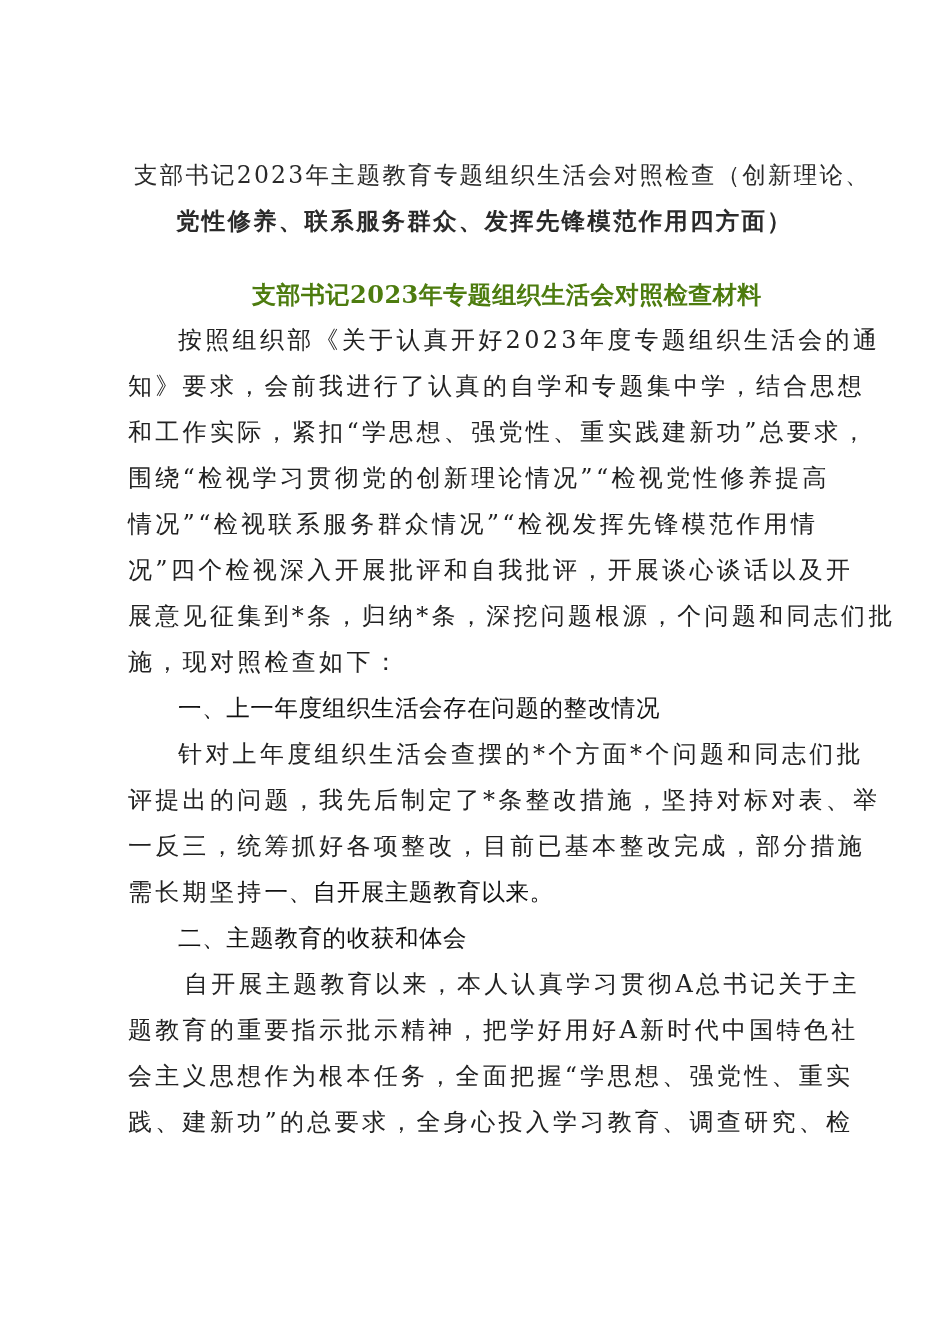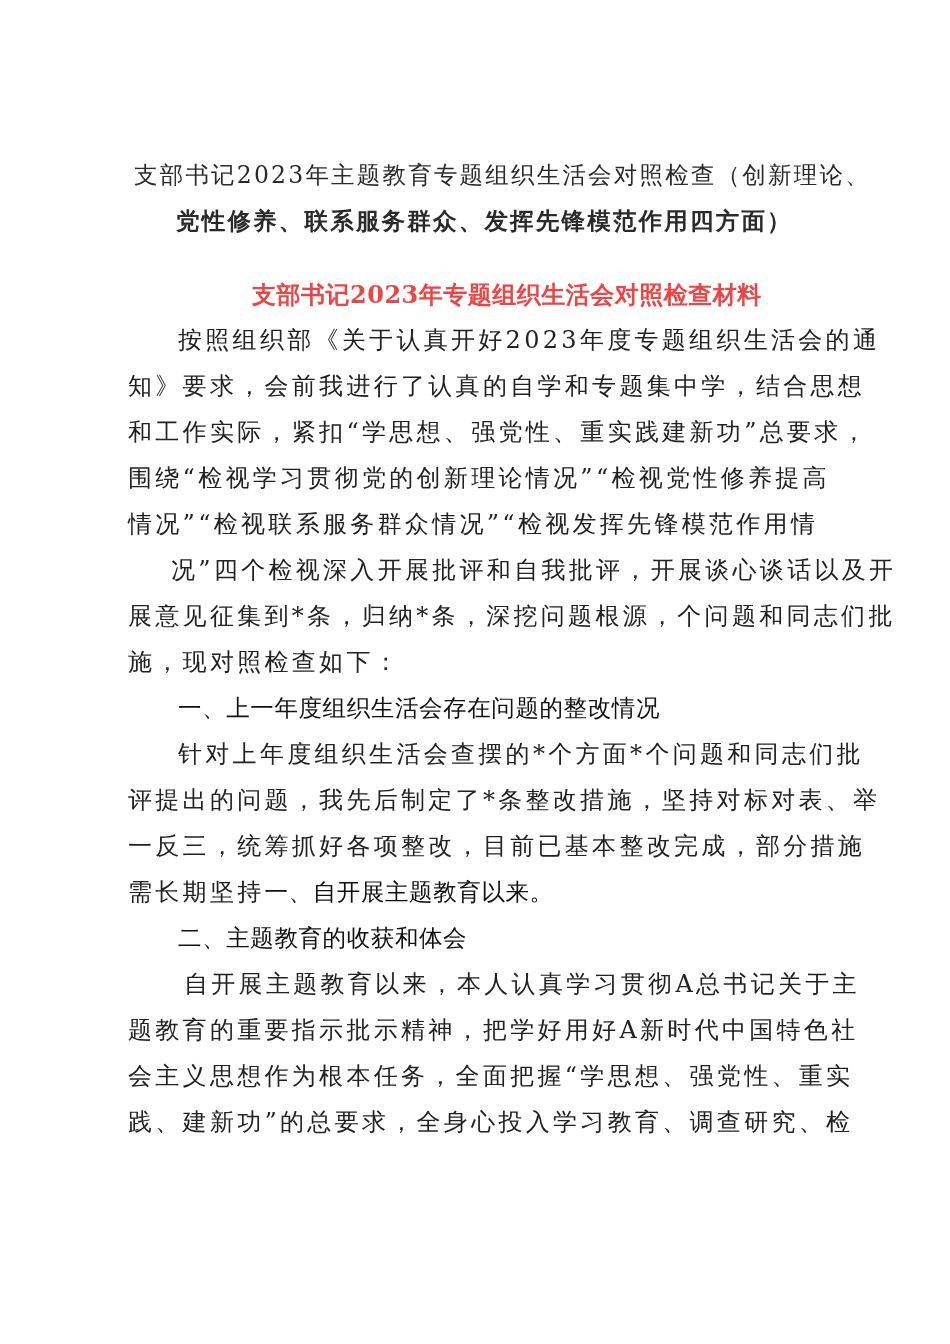--- a/index.html
+++ b/index.html
@@ -33,21 +33,21 @@
     }
     .doc-title-line {
       letter-spacing: 2.2px;
       font-size: 23.5px;
       color: #2a2a2a;
     }
     .subtitle {
       font-weight: bold;
       font-size: 24px;
       letter-spacing: 0.5px;
-      color: #ef4444;
+      color: #4d7c0f;
     }
     .heading {
       font-family: "DejaVu Sans", "Liberation Sans", sans-serif;
       font-weight: 500;
       font-size: 23.5px;
       letter-spacing: 0.6px;
       color: #111111;
     }
     .bold-inline {
       font-family: "DejaVu Sans", "Liberation Sans", sans-serif;
@@ -65,21 +65,21 @@
   <div class="line doc-title-line" style="left:176px; top:206px;font-weight:bold;">党性修养、联系服务群众、发挥先锋模范作用四方面）</div>
 
   <div class="line subtitle" style="left:252px; top:280px;">支部书记2023年专题组织生活会对照检查材料</div>
 
   <div>
     <div class="line" style="left:178px; top:325px;">按照组织部《关于认真开好2023年度专题组织生活会的通</div>
     <div class="line" style="left:128px; top:371px;">知》要求，会前我进行了认真的自学和专题集中学，结合思想</div>
     <div class="line" style="left:128px; top:417px;">和工作实际，紧扣“学思想、强党性、重实践建新功”总要求，</div>
     <div class="line" style="left:128px; top:463px;">围绕“检视学习贯彻党的创新理论情况”“检视党性修养提高</div>
     <div class="line" style="left:128px; top:509px;">情况”“检视联系服务群众情况”“检视发挥先锋模范作用情</div>
-    <div class="line" style="left:128px; top:555px;margin-left:43px;">况”四个检视深入开展批评和自我批评，开展谈心谈话以及开</div>
+    <div class="line" style="left:128px; top:555px;">况”四个检视深入开展批评和自我批评，开展谈心谈话以及开</div>
     <div class="line" style="left:128px; top:601px;">展意见征集到*条，归纳*条，深挖问题根源，个问题和同志们批</div>
     <div class="line" style="left:128px; top:647px;">施，现对照检查如下：</div>
   </div>
 
   <div>
     <div class="line heading" style="left:178px; top:693px;">一、上一年度组织生活会存在问题的整改情况</div>
     <div class="line" style="left:178px; top:739px;">针对上年度组织生活会查摆的*个方面*个问题和同志们批</div>
     <div class="line" style="left:128px; top:785px;">评提出的问题，我先后制定了*条整改措施，坚持对标对表、举</div>
     <div class="line" style="left:128px; top:831px;">一反三，统筹抓好各项整改，目前已基本整改完成，部分措施</div>
     <div class="line" style="left:128px; top:877px;">

